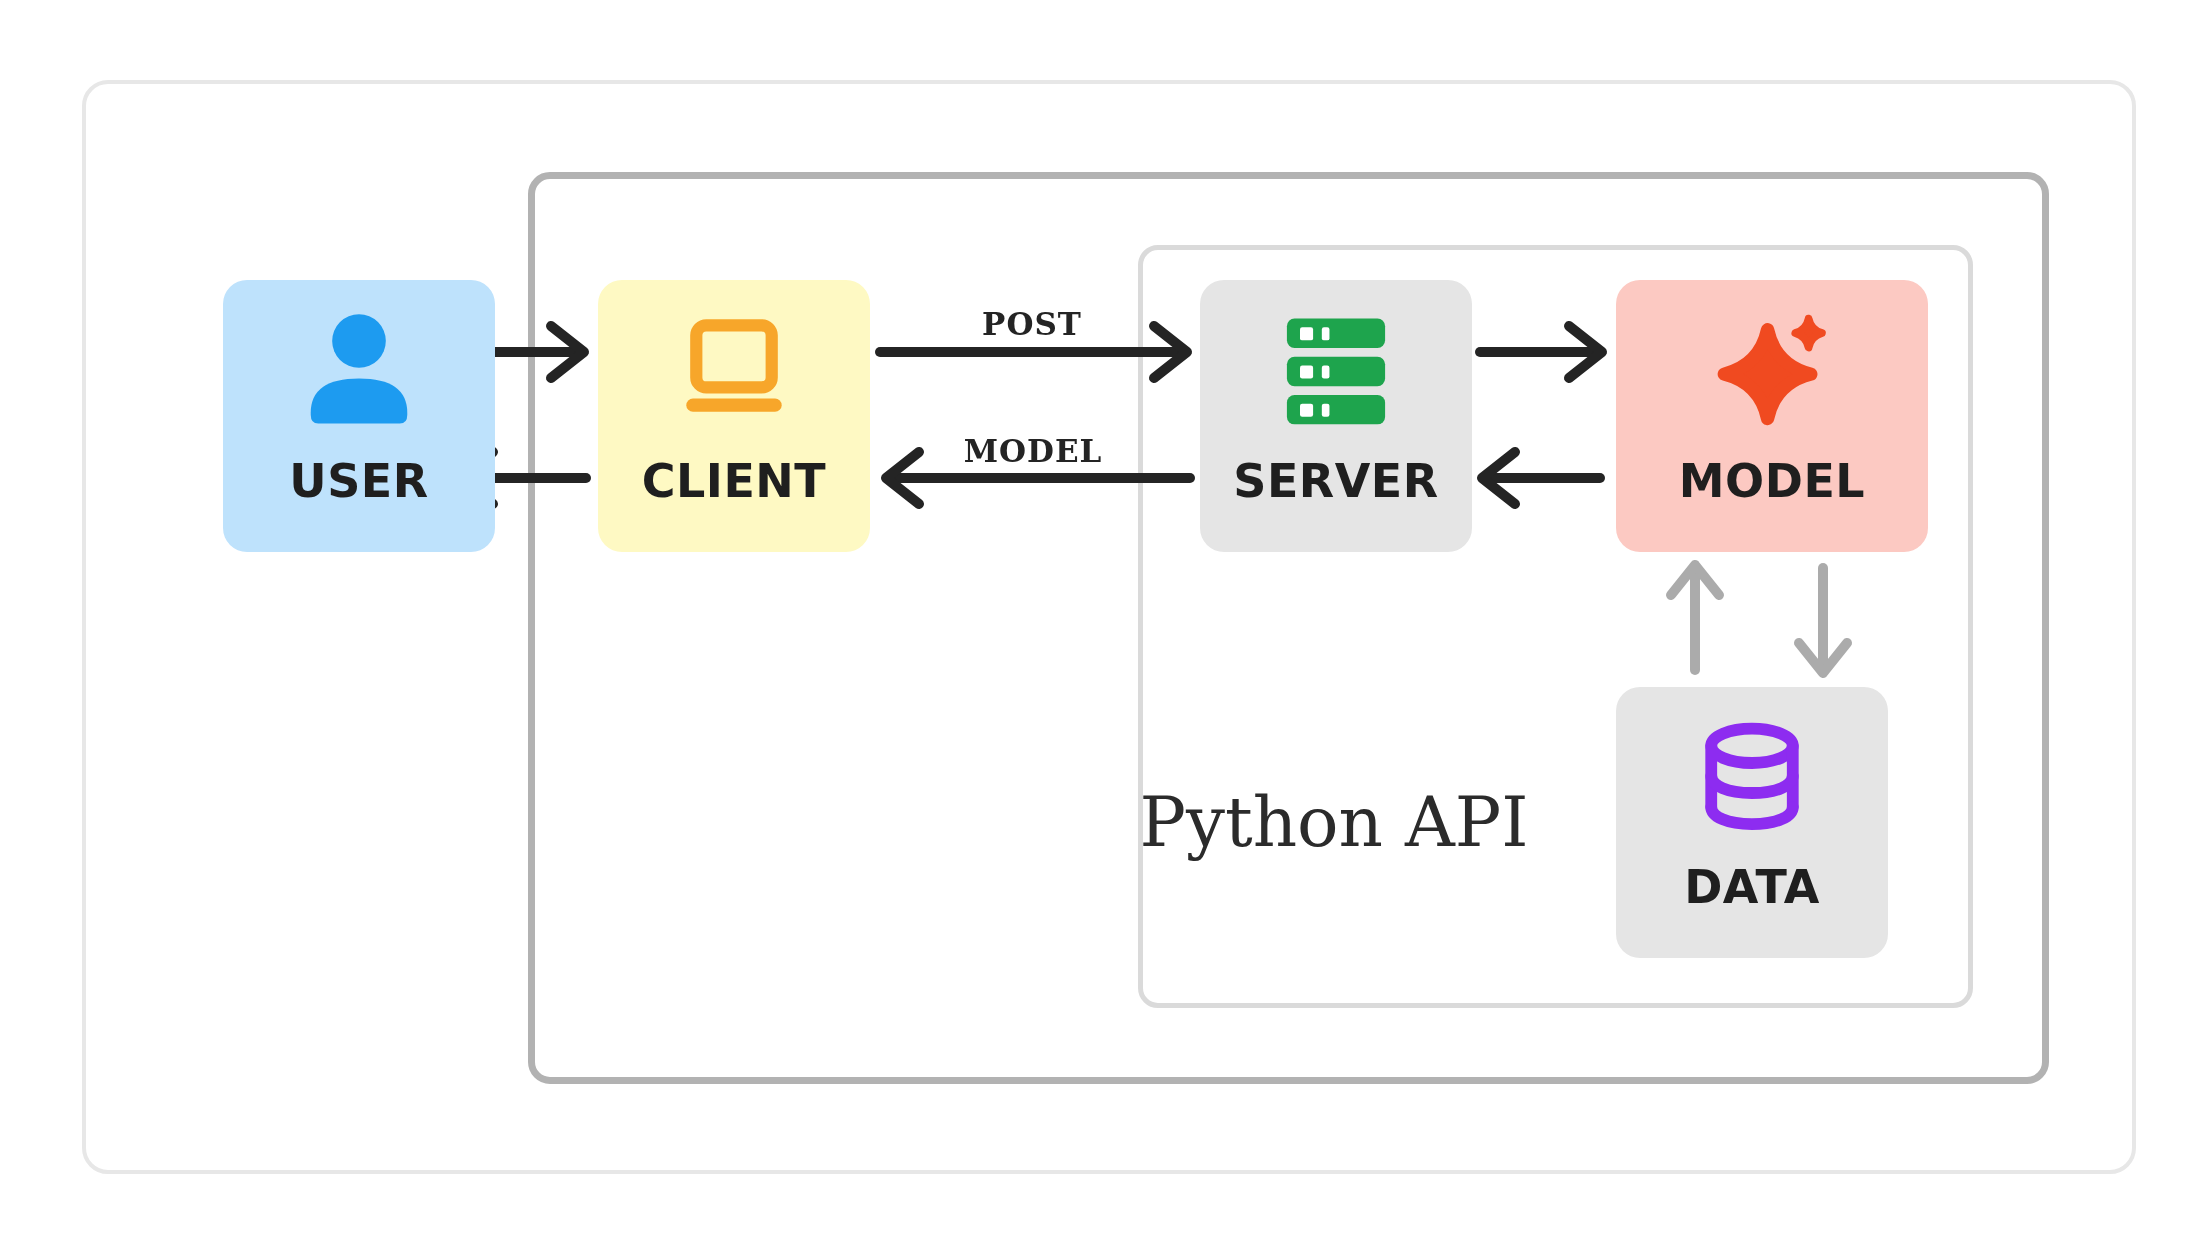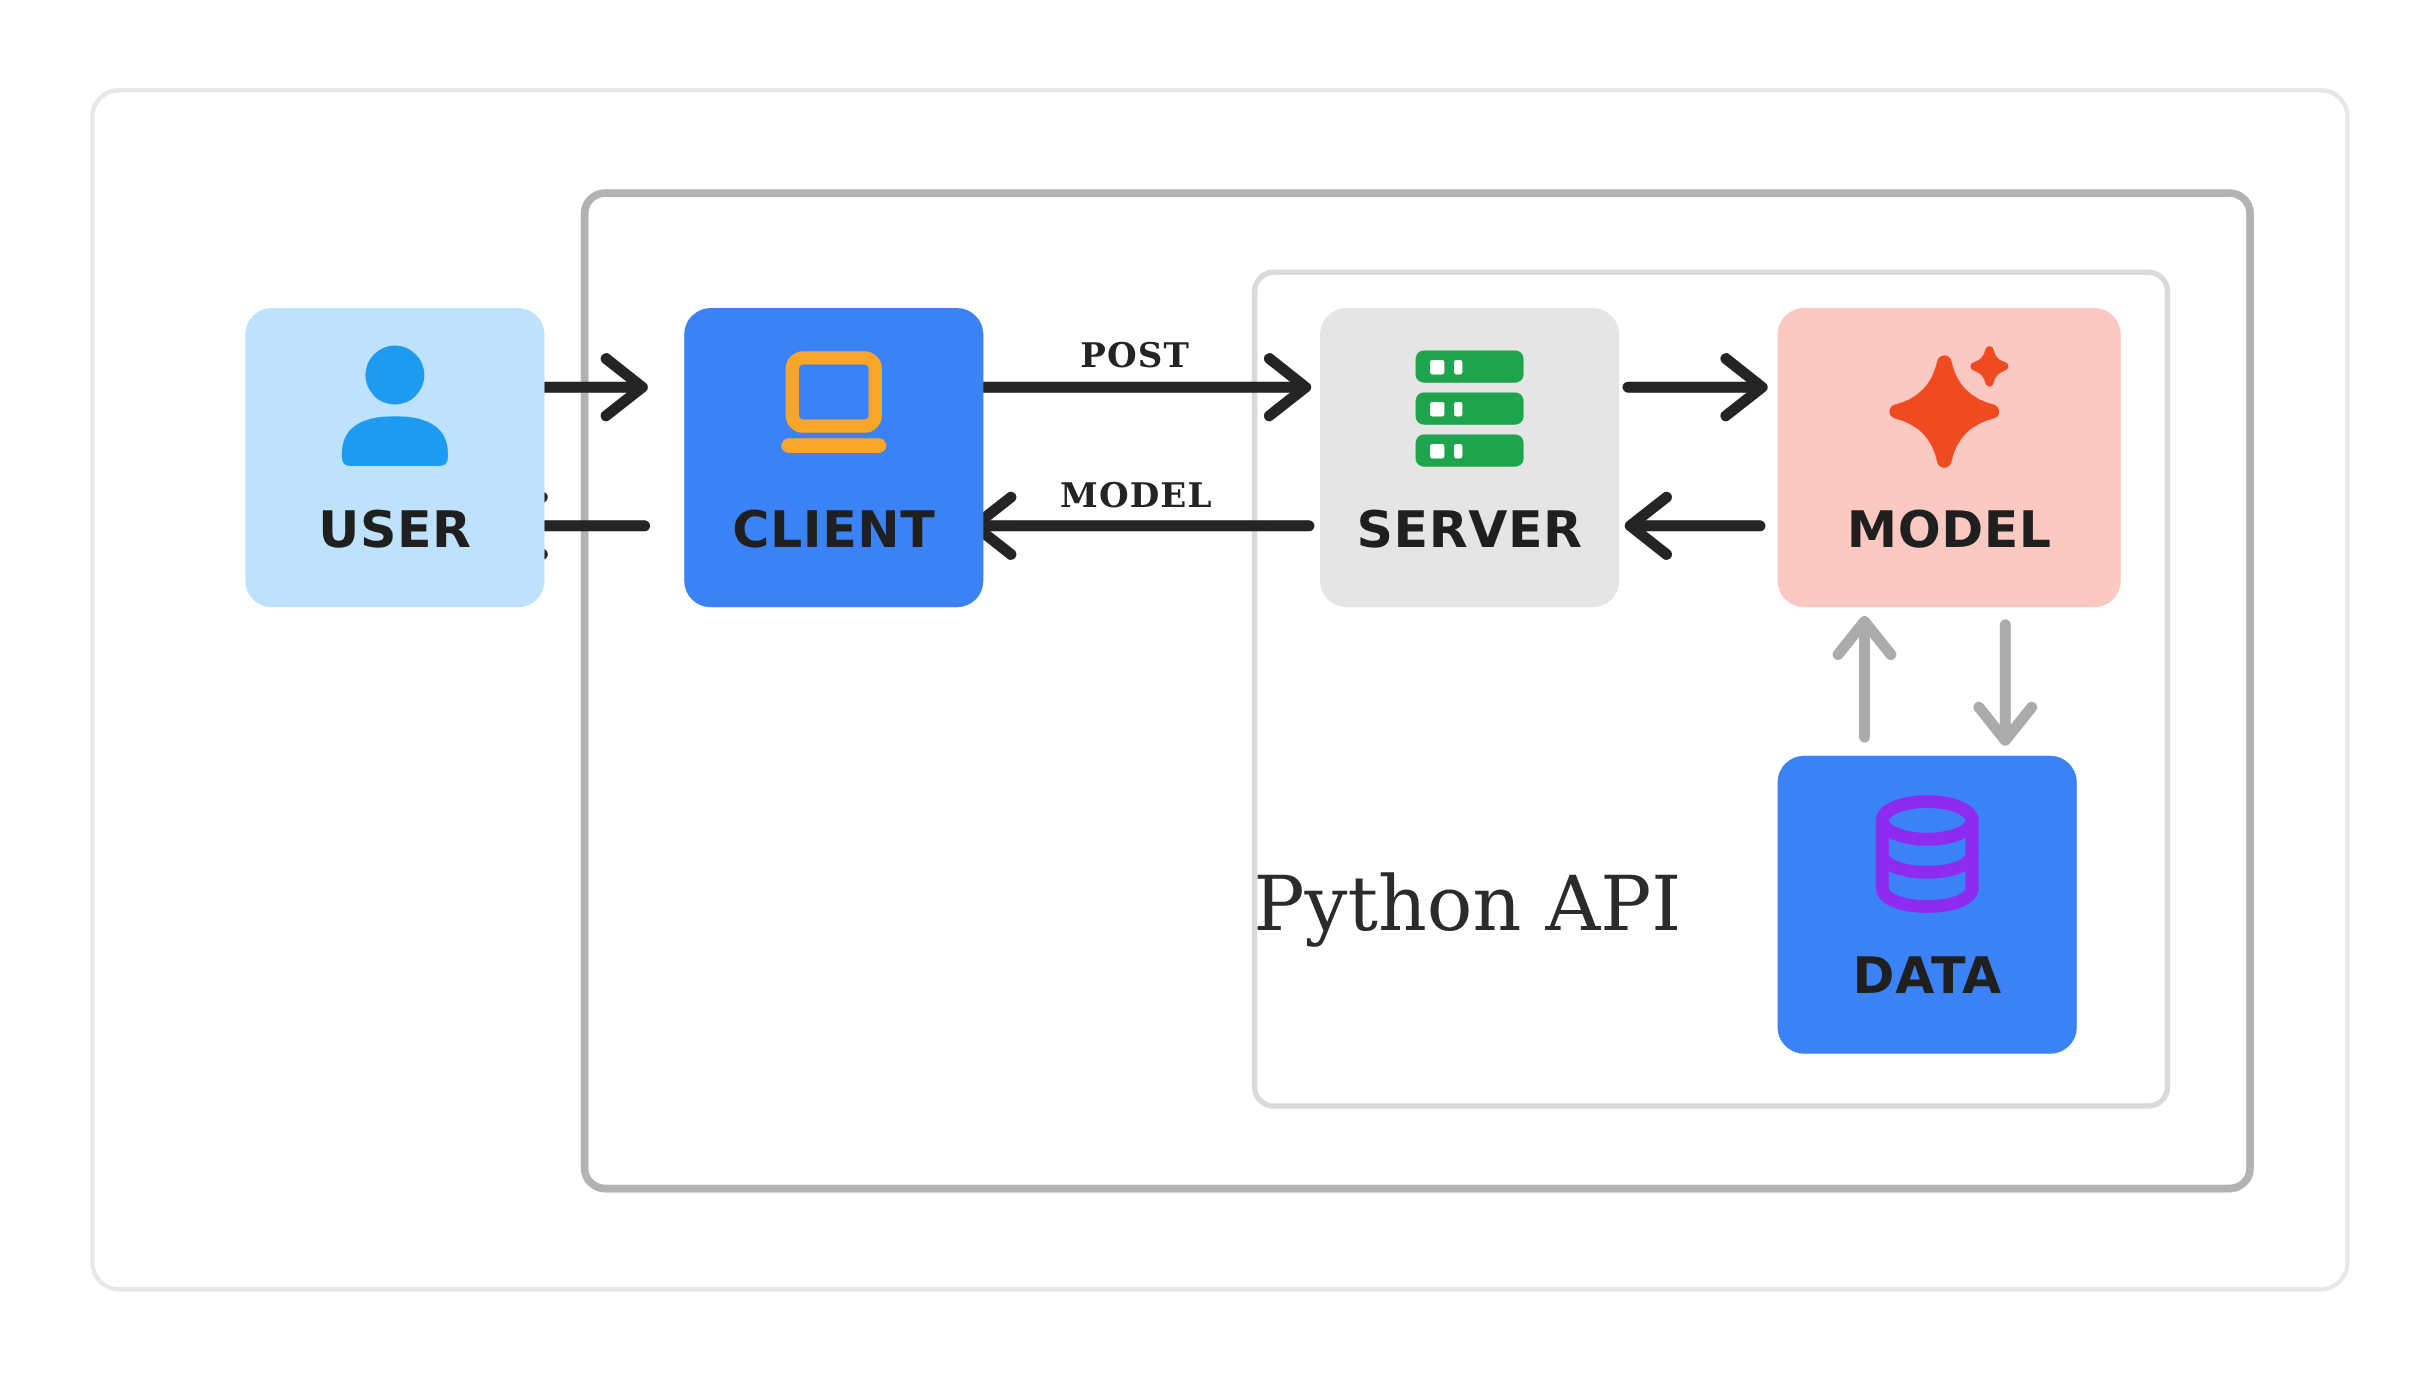--- a/index.html
+++ b/index.html
@@ -150,21 +150,21 @@
   <div class="group-label">Python API</div>
 
   <div class="node" id="node-user" style="background: rgb(190, 226, 252); margin-left: 48px;">
     <svg class="node-icon" width="118" height="118" viewBox="0 0 110 110" style="color: rgb(29, 155, 240);">
       <circle cx="55" cy="27" r="25" fill="currentColor"></circle>
       <path d="M17,104 Q10,104 10,96 L10,94 Q10,62 55,62 Q100,62 100,94 L100,96 Q100,104 93,104 Z" fill="currentColor"></path>
     </svg>
     <div class="node-label">USER</div>
   </div>
 
-  <div class="node" id="node-client" style="background: #3b82f6; margin-left: 24px;">
+  <div class="node" id="node-client" style="background: #fef9c3;">
     <svg class="node-icon" width="122" height="122" viewBox="0 0 110 110" style="color: rgb(247, 166, 42);">
       <rect x="21" y="12" width="68" height="56" rx="9" fill="none" stroke="currentColor" stroke-width="11"></rect>
       <rect x="12" y="78" width="86" height="12" rx="6" fill="currentColor"></rect>
     </svg>
     <div class="node-label">CLIENT</div>
   </div>
 
   <div class="node" id="node-server" style="background: #e5e5e5;">
     <svg class="node-icon" width="120" height="120" viewBox="0 0 110 110" style="color: rgb(30, 164, 77);">
       <g fill="currentColor">
@@ -185,21 +185,21 @@
   </div>
 
   <div class="node" id="node-model" style="background: rgb(252, 201, 194); padding-left: 40px;">
     <svg class="node-icon" width="122" height="122" viewBox="0 0 110 110" style="color: rgb(240, 74, 32);">
       <path d="M51,16 Q58,48 90,56 Q58,64 51,96 Q44,64 12,56 Q44,48 51,16 Z" fill="currentColor" stroke="currentColor" stroke-width="12" stroke-linejoin="round"></path>
       <path d="M88,6 Q90,16 100,19 Q90,22 88,32 Q86,22 76,19 Q86,16 88,6 Z" fill="currentColor" stroke="currentColor" stroke-width="7" stroke-linejoin="round"></path>
     </svg>
     <div class="node-label">MODEL</div>
   </div>
 
-  <div class="node" id="node-data" style="background: #3b82f6;">
+  <div class="node" id="node-data" style="background: #e5e5e5;">
     <svg class="node-icon" width="118" height="118" viewBox="0 0 110 110" style="color: rgb(141, 44, 240);">
       <g fill="none" stroke="currentColor" stroke-width="11" stroke-linecap="round">
         <ellipse cx="55" cy="25" rx="38" ry="16"></ellipse>
         <path d="M17,25 V82"></path>
         <path d="M93,25 V82"></path>
         <path d="M17,82 C17,91 32,98 55,98 C78,98 93,91 93,82"></path>
         <path d="M17,53 C17,62 32,69 55,69 C78,69 93,62 93,53"></path>
       </g>
     </svg>
     <div class="node-label">DATA</div>

